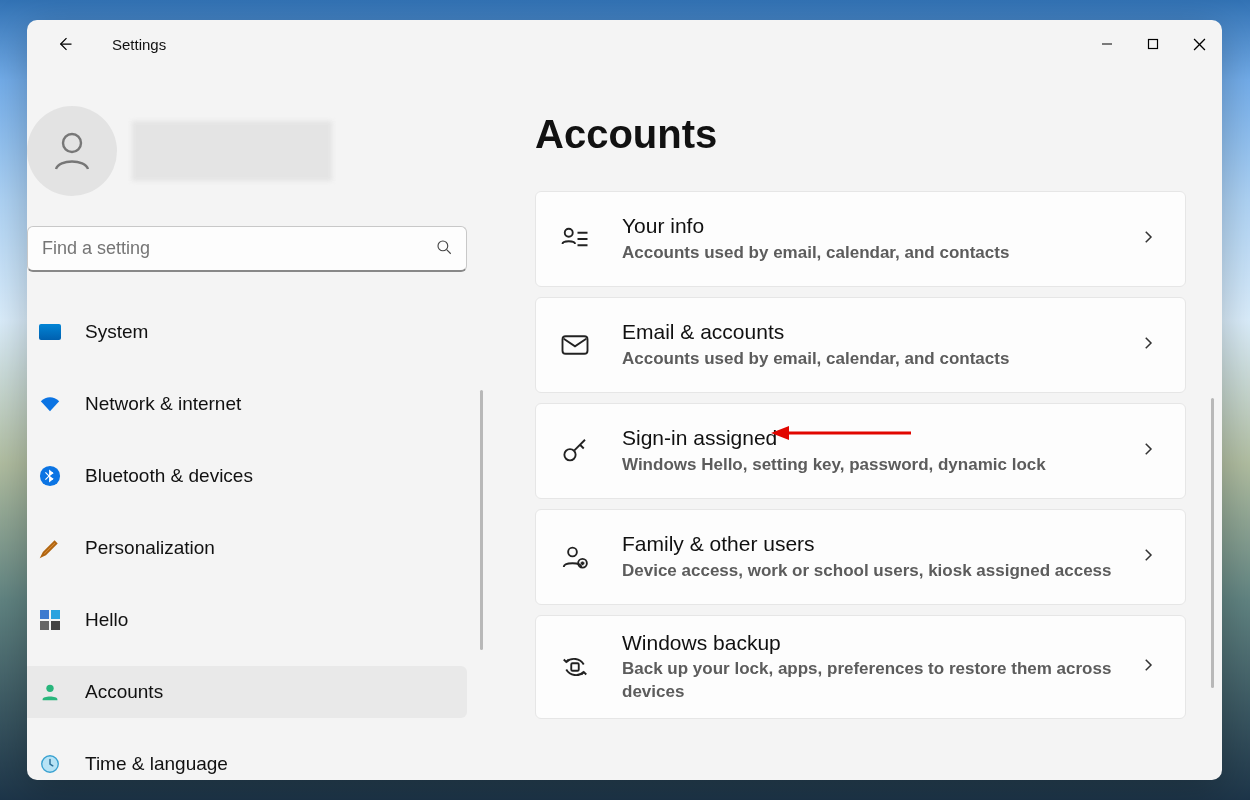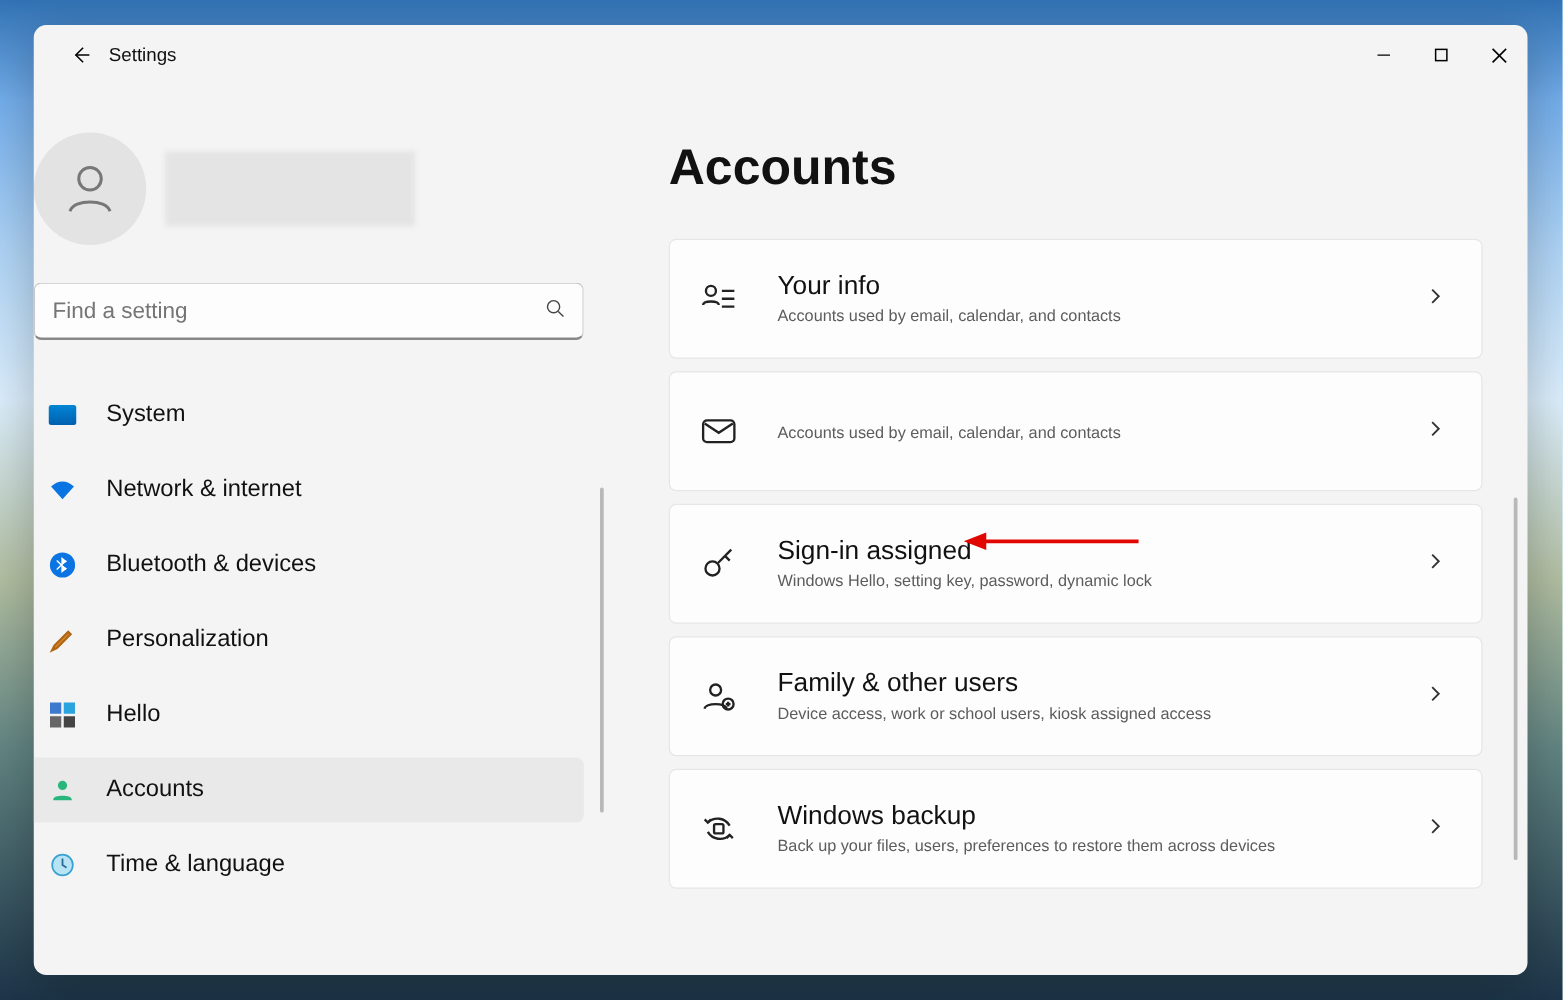--- a/index.html
+++ b/index.html
@@ -42,21 +42,21 @@
   .back-btn {
     width: 30px;
     height: 30px;
     display: flex;
     align-items: center;
     justify-content: center;
     cursor: pointer;
     color: #000;
   }
   .title {
-    margin-left: 8px;
+    margin-left: 33px;
     font-size: 15px;
     color: #111;
   }
   .window-controls {
     margin-left: auto;
     display: flex;
     height: 48px;
   }
   .wc {
     width: 46px;
@@ -122,21 +122,21 @@
   .search .sicon {
     position: absolute;
     right: 14px;
     top: 50%;
     transform: translateY(-50%);
     color: #444;
   }
   .navlist {
     display: flex;
     flex-direction: column;
-    gap: 8px;
+    gap: 20px;
     margin-left: -4px;
   }
   .nav-item {
     display: flex;
     align-items: center;
     height: 52px;
     padding: 0 14px;
     border-radius: 6px;
     cursor: pointer;
     font-size: 19px;
@@ -217,24 +217,25 @@
   }
   .card .ctext {
     flex: 1;
   }
   .card .ctitle {
     font-size: 21px;
     color: #111;
     line-height: 1.25;
   }
   .card .cdesc {
-    font-size: 13px;
+    font-size: 17px;
     color: #5c5c5c;
     line-height: 1.35;
     margin-top: 2px;
+    font-weight: bold;
   }
   .card .chev {
     color: #333;
   }
   .content-scrollbar {
     position: absolute;
     right: 8px;
     top: 330px;
     width: 3px;
     height: 290px;
@@ -420,20 +421,21 @@
         </div>
 
         <div class="card">
           <span class="cicon">
             <svg width="30" height="30" viewBox="0 0 24 24" fill="none" stroke="currentColor" stroke-width="1.5">
                 <rect x="2" y="5" width="20" height="14" rx="2.5"></rect>
                 <path d="M3 7l9 6 9-6"></path>
               </svg>
           </span>
           <div class="ctext">
+            <div class="ctitle">Email &amp; accounts</div>
             <div class="cdesc">Accounts used by email, calendar, and contacts</div>
           </div>
           <span class="chev">
             <svg width="18" height="18" viewBox="0 0 24 24" fill="none" stroke="currentColor" stroke-width="2">
                 <path d="M9 5l7 7-7 7"></path>
               </svg>
           </span>
         </div>
 
         <div class="card" style="position:relative;">
@@ -483,21 +485,21 @@
             <svg width="30" height="30" viewBox="0 0 24 24" fill="none" stroke="currentColor" stroke-width="1.5">
                 <path d="M6 12a10 10 0 0117-5M18 12A10 10 0 011 17" opacity="0"></path>
                 <path d="M5 8a9 9 0 0114 2M19 16a9 9 0 01-14-2"></path>
                 <polyline points="3,6 5,8 7,6"></polyline>
                 <polyline points="21,18 19,16 17,18"></polyline>
                 <rect x="9" y="9" width="6" height="6" rx="1"></rect>
               </svg>
           </span>
           <div class="ctext">
             <div class="ctitle">Windows backup</div>
-            <div class="cdesc">Back up your files, users, preferences to restore them across devices</div>
+            <div class="cdesc">Back up your lock, apps, preferences to restore them across devices</div>
           </div>
           <span class="chev">
             <svg width="18" height="18" viewBox="0 0 24 24" fill="none" stroke="currentColor" stroke-width="2">
                 <path d="M9 5l7 7-7 7"></path>
               </svg>
           </span>
         </div>
 
       </div>
 

